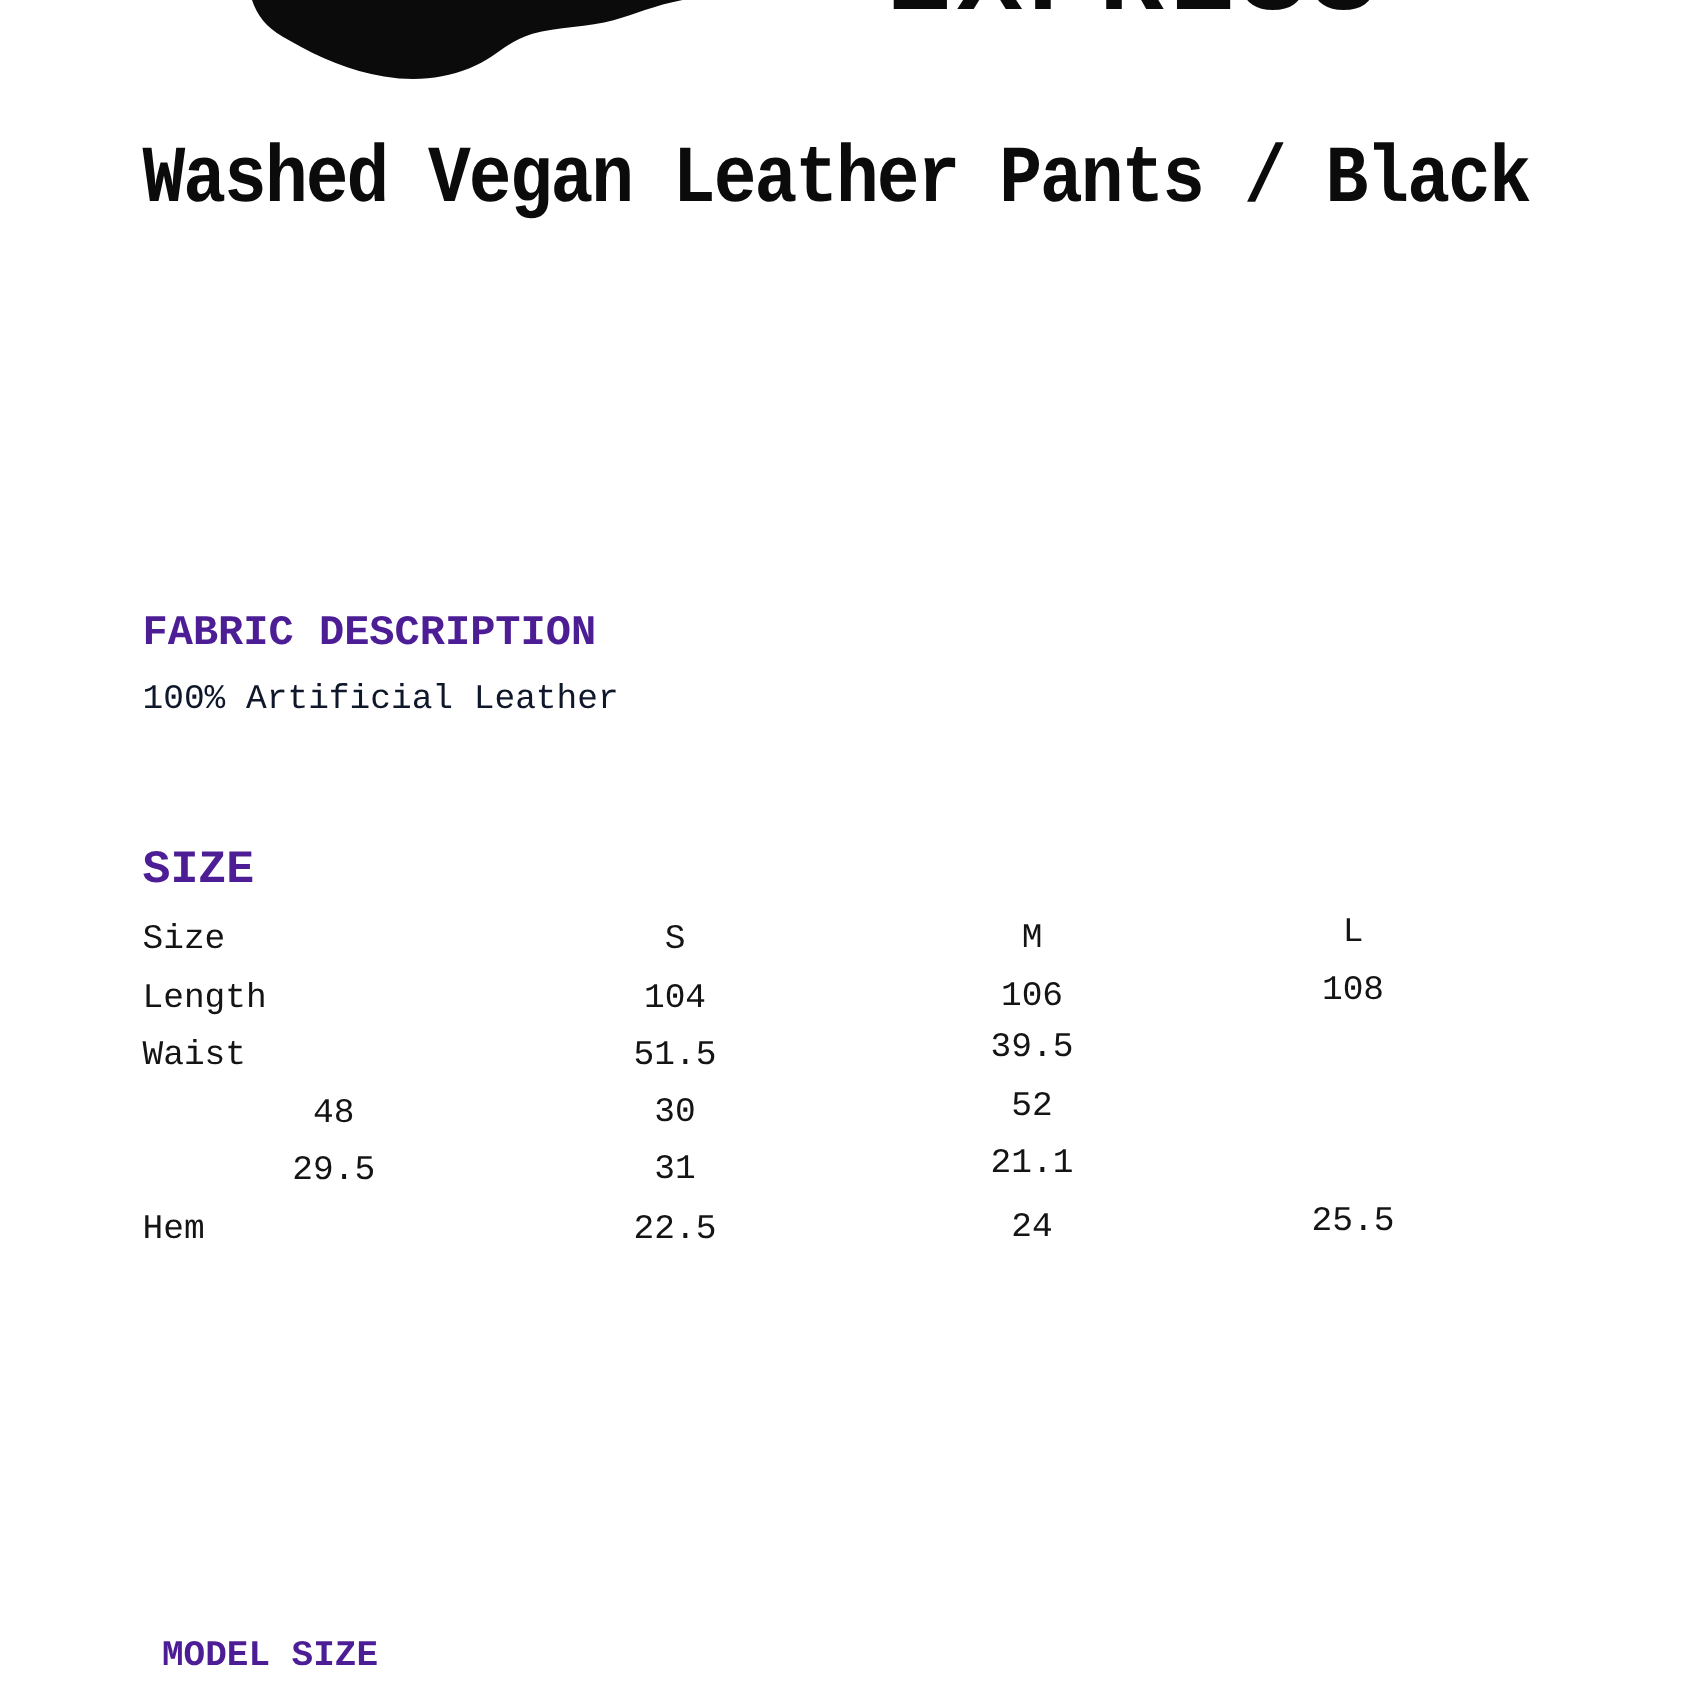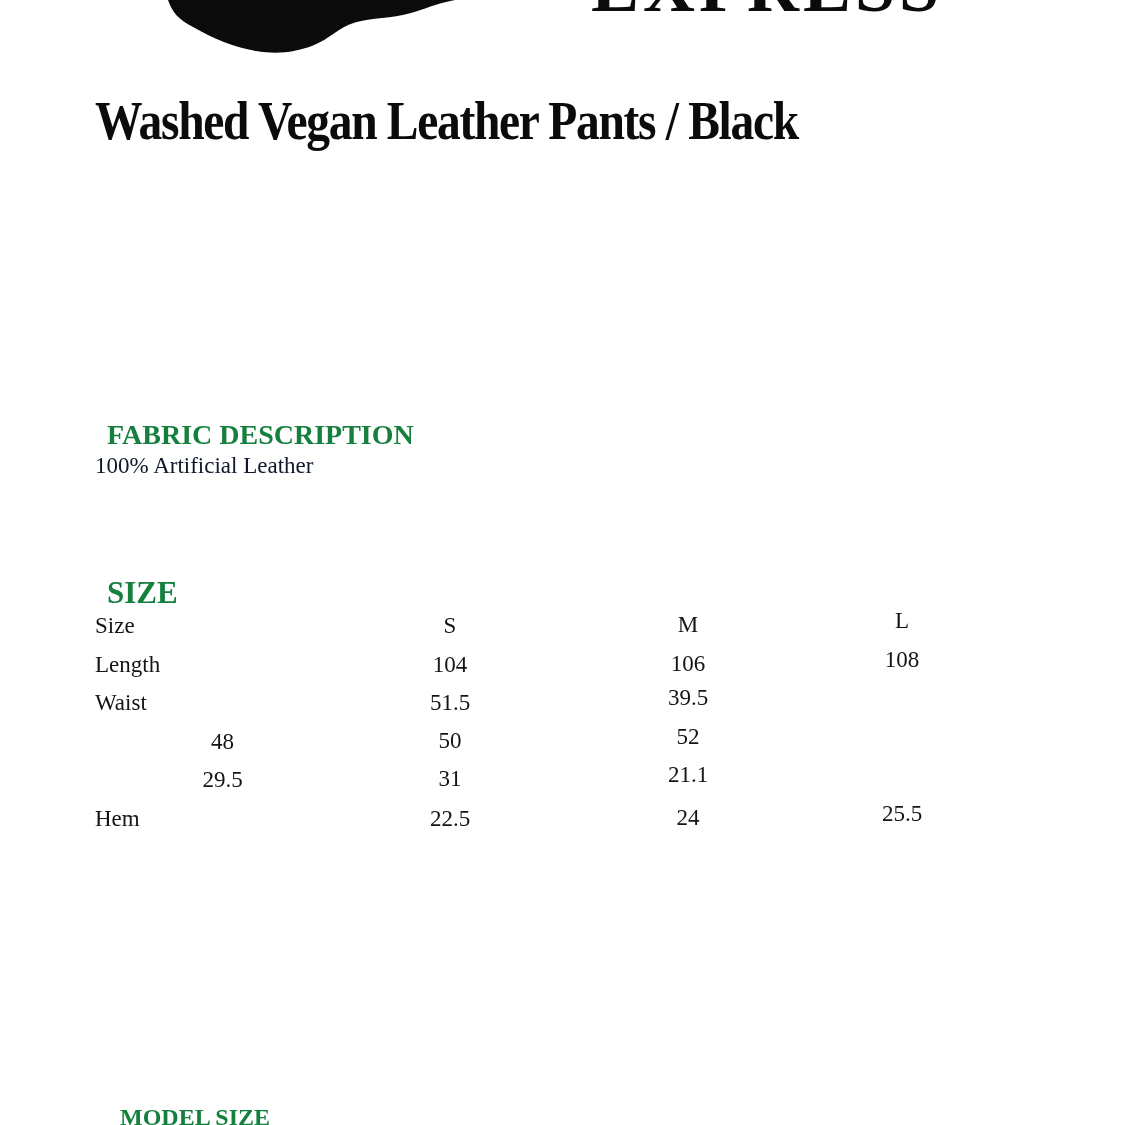--- a/index.html
+++ b/index.html
@@ -2,21 +2,21 @@
 <html><head>
 <meta charset="utf-8">
 <style>
   html, body { margin: 0; padding: 0; background: #ffffff; }
   .canvas {
     position: relative;
     width: 1125px;
     height: 1125px;
     background: #ffffff;
     overflow: hidden;
-    font-family: Liberation Serif, serif;
+    font-family: Liberation Mono, monospace;
     color: #111111;
   }
 
   
   .blob {
     position: absolute;
     left: 166px;
     top: 0;
     width: 292px;
     height: 56px;
@@ -72,23 +72,23 @@
     line-height: 43px;
     font-size: 23px;
     color: #161616;
     white-space: nowrap;
   }
 
   
   .h {
     position: absolute;
     left: 95px;
-    margin: 12px;
+    margin: 0;
     font-weight: 700;
-    color: #15803d;
+    color: #4c1d95;
     white-space: nowrap;
   }
   .fabric-h { top: 406px; font-size: 28px; line-height: 34px; }
   .fabric-t {
     position: absolute;
     left: 95px;
     top: 451px;
     margin: 0;
     font-size: 23px;
     line-height: 30px;
@@ -155,21 +155,21 @@
       <div class="td c col-m">106</div>
       <div class="td c col-l">108</div>
     </div>
     <div class="tr">
       <div class="td">Waist</div>
       <div class="td c col-s">51.5</div>
       <div class="td c col-l">39.5</div>
     </div>
     <div class="tr">
       <div class="td c col-s">48</div>
-      <div class="td c col-m">50</div>
+      <div class="td c col-m">30</div>
       <div class="td c col-l">52</div>
     </div>
     <div class="tr">
       <div class="td c col-s">29.5</div>
       <div class="td c col-m">31</div>
       <div class="td c col-l">21.1</div>
     </div>
     <div class="tr">
       <div class="td">Hem</div>
       <div class="td c col-s">22.5</div>

